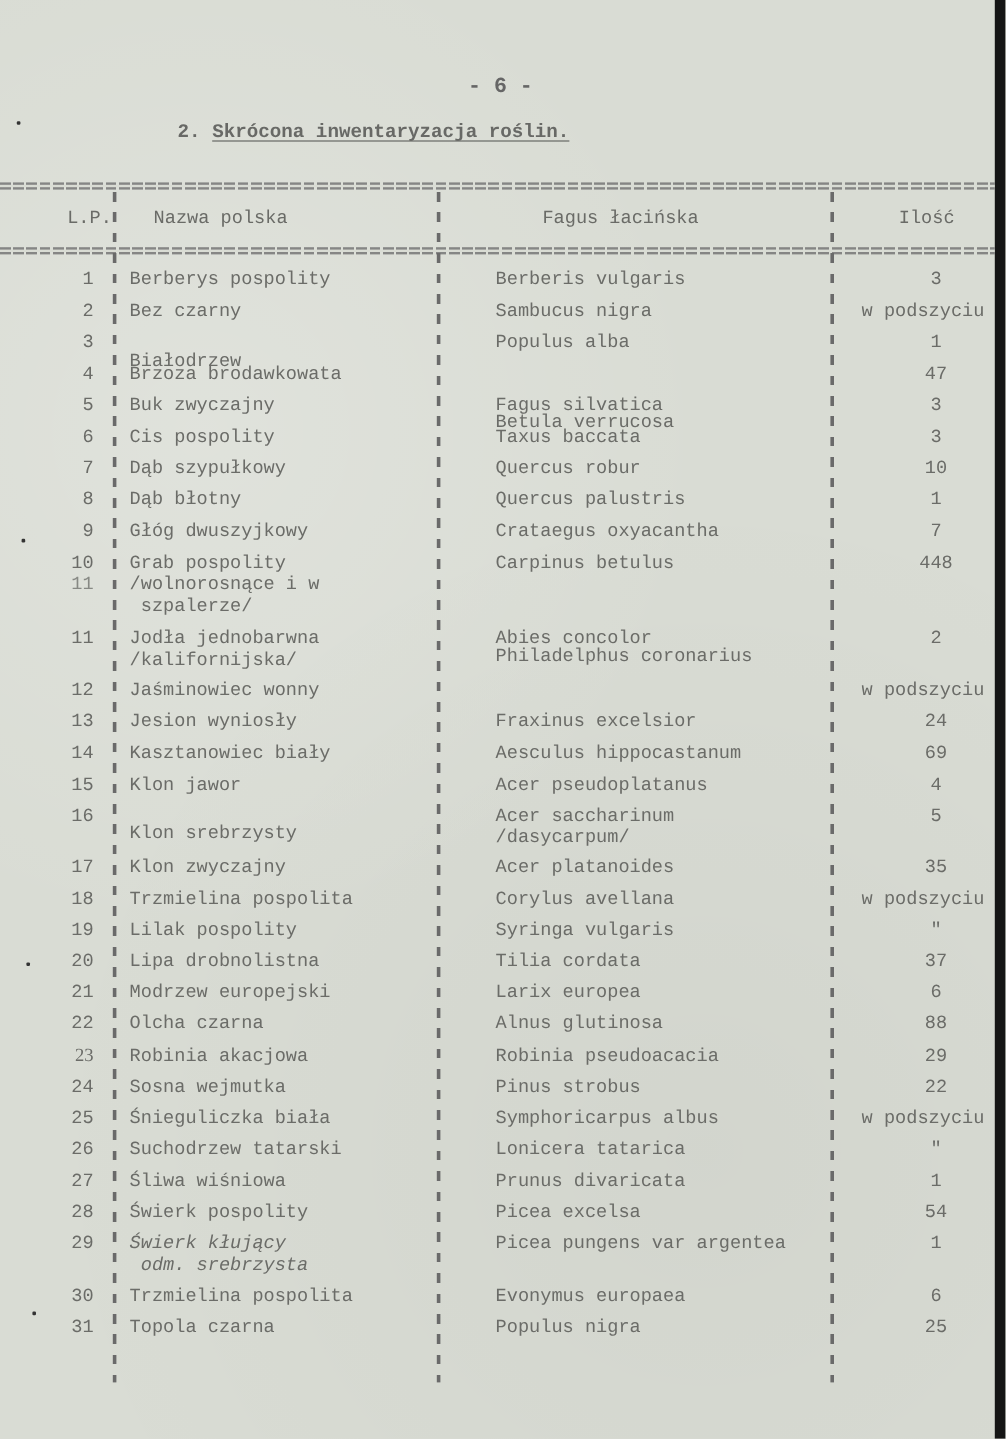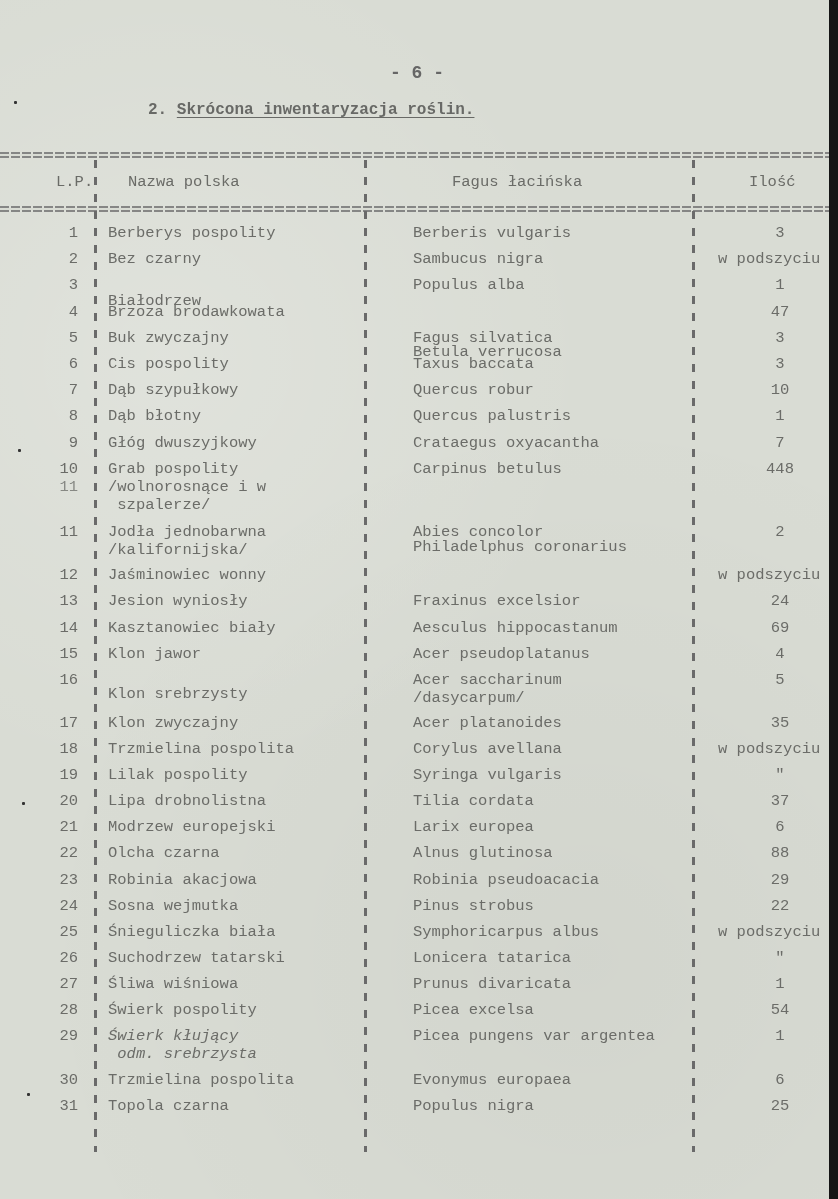--- a/index.html
+++ b/index.html
@@ -188,21 +188,21 @@
       <div class="abs lat" style="top: 818px;">Larix europea</div>
       <div class="abs qty" style="top: 818px;">6</div>
     </div>
     <div>
       <div class="abs num" style="top: 844px;">22</div>
       <div class="abs pol" style="top: 844px;">Olcha czarna</div>
       <div class="abs lat" style="top: 844px;">Alnus glutinosa</div>
       <div class="abs qty" style="top: 844px;">88</div>
     </div>
     <div>
-      <div class="abs num" style="top: 871px;">23</div>
+      <div class="abs num" style="top: 871px; font-family: Liberation Serif, serif;">23</div>
       <div class="abs pol" style="top: 871px;">Robinia akacjowa</div>
       <div class="abs lat" style="top: 871px;">Robinia pseudoacacia</div>
       <div class="abs qty" style="top: 871px;">29</div>
     </div>
     <div>
       <div class="abs num" style="top: 897px;">24</div>
       <div class="abs pol" style="top: 897px;">Sosna wejmutka</div>
       <div class="abs lat" style="top: 897px;">Pinus strobus</div>
       <div class="abs qty" style="top: 897px;">22</div>
     </div>

